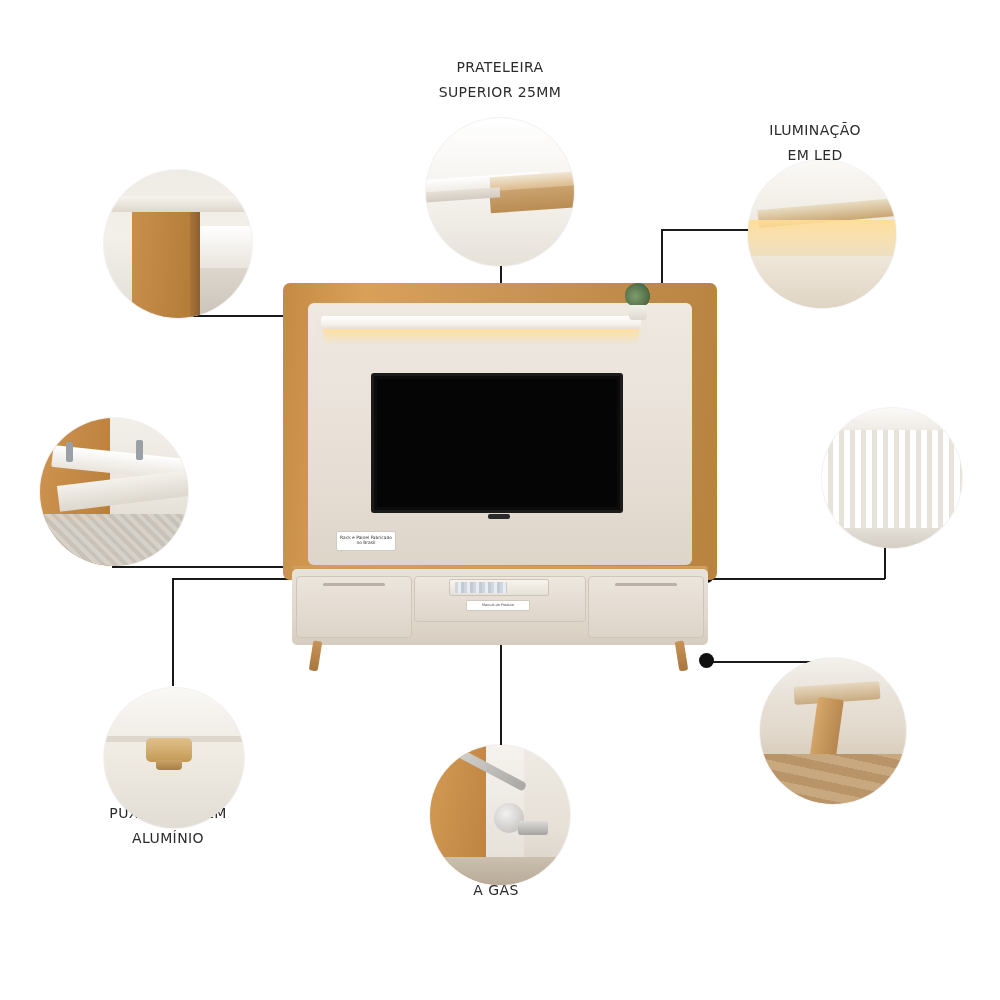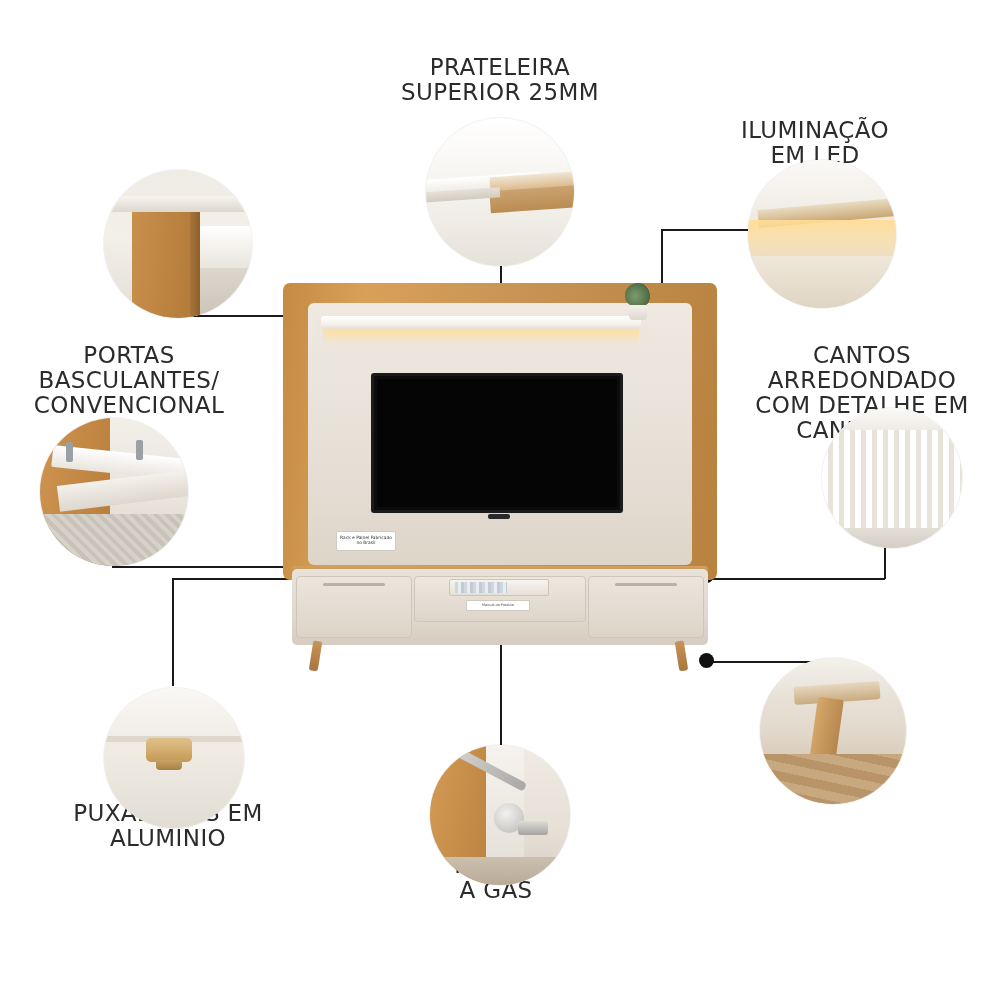--- a/index.html
+++ b/index.html
@@ -9,21 +9,21 @@
     font-family:"DejaVu Sans", sans-serif;
     position:relative;
     overflow:hidden;
   }
   .stage{position:absolute;left:0;top:0;width:1000px;height:1000px;}
 
   
   .label{
     position:absolute;
     color:#2b2b2b;
-    font-size:23px;
+    font-size:14px;
     line-height:25px;
     letter-spacing:0.4px;
     text-align:center;
     white-space:pre-line;
     font-family:"DejaVu Sans", sans-serif;
   }
 
   
   .bubble{
     position:absolute;
@@ -149,27 +149,21 @@
 
 <div class="stage">
 
   <div class="label" style="left:373px;top:55px;width:254px;">PRATELEIRA
 SUPERIOR 25MM</div>
 
 
   <div class="label" style="left:700px;top:118px;width:230px;text-align:center;">ILUMINAÇÃO
 EM LED</div>
 
-  <div class="label" style="left:18px;top:343px;width:222px;">PORTAS
-BASCULANTES/
-CONVENCIONAL</div>
-
-  <div class="label" style="left:733px;top:343px;width:258px;">CANTOS ARREDONDADO
-COM DETALHE EM
-CANELADO</div>
+
 
   <div class="label" style="left:58px;top:801px;width:220px;">PUXADORES EM
 ALUMÍNIO</div>
 
   <div class="label" style="left:388px;top:853px;width:216px;">PISTÃO
 A GÁS</div>
 
 
   <div class="ln lnv" style="left:163px;top:245px;height:72px;"></div>
   <div class="ln lnh" style="left:163px;top:315px;width:136px;"></div>

